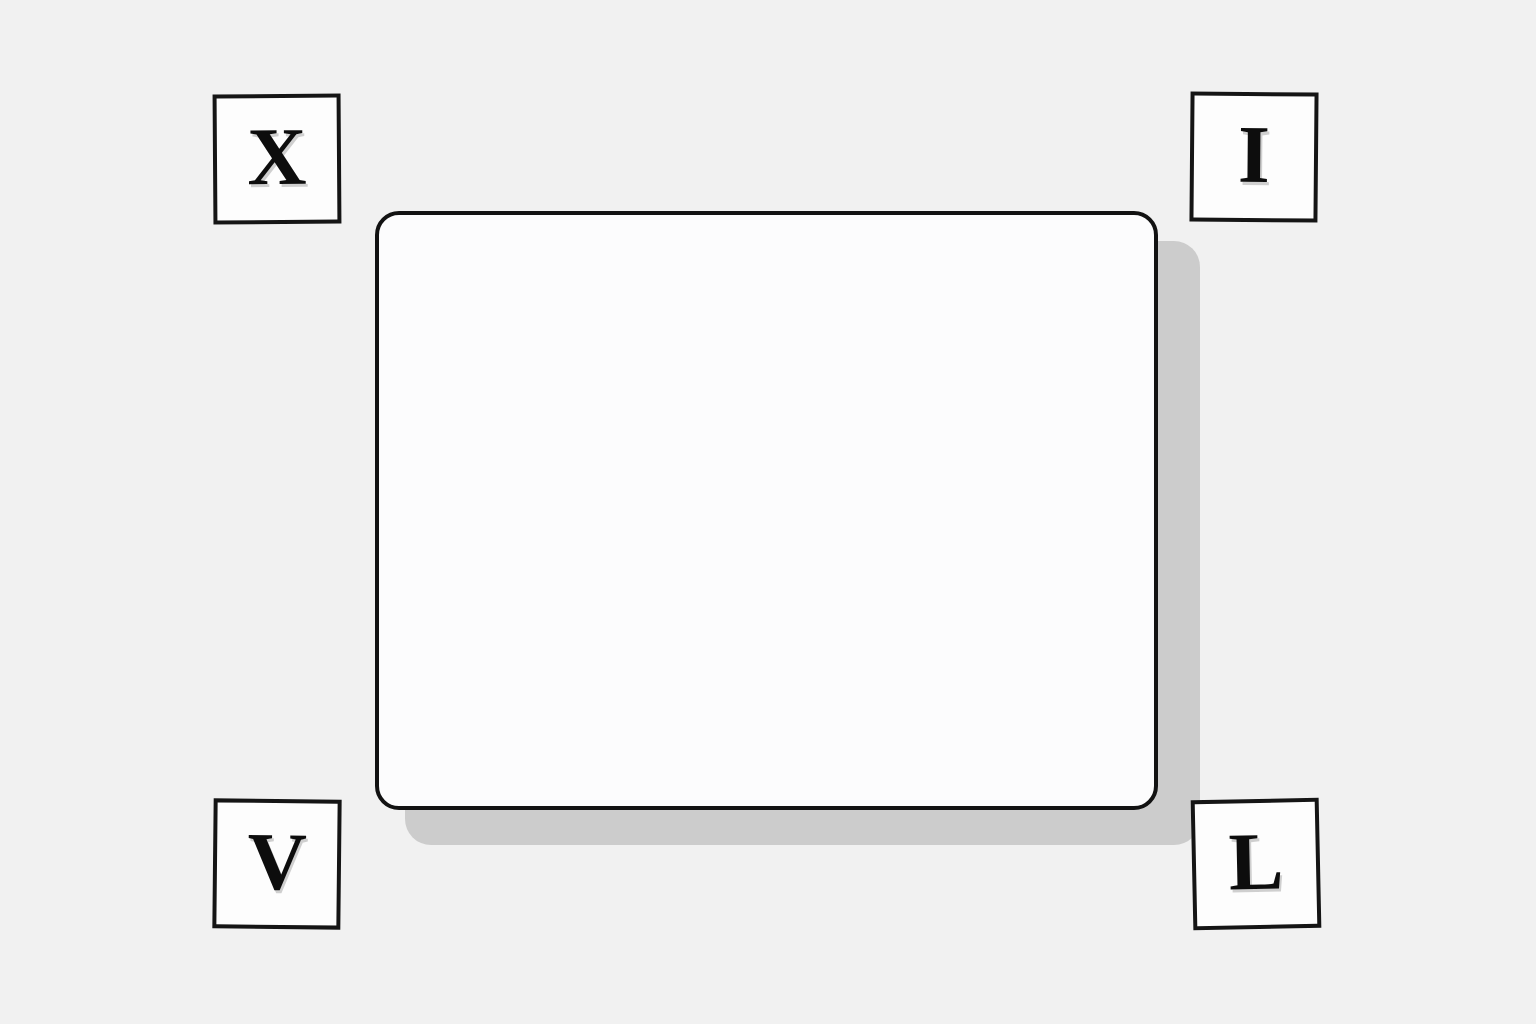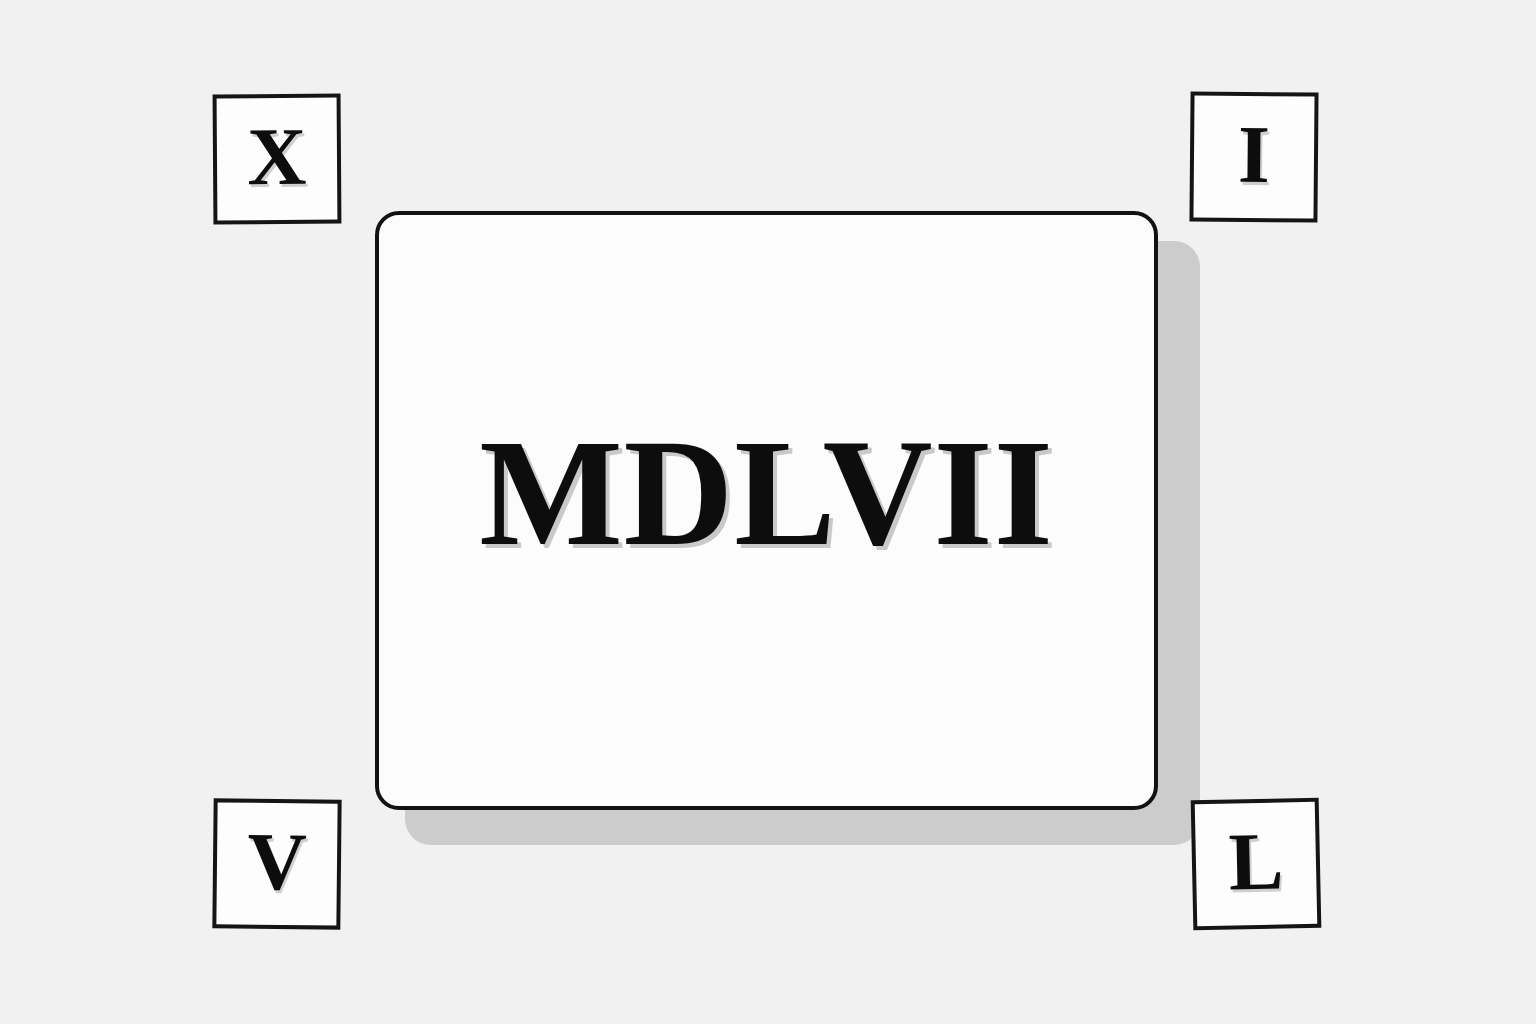--- a/index.html
+++ b/index.html
@@ -121,21 +121,20 @@
   }
 </style>
 </head>
 <body>
 
 <div id="stage">
 
   <div id="card-shadow"></div>
 
   <div id="main-card">
-    <div id="roman-numeral">MDLVII</div>
   </div>
 
   <div id="tile-top-left" class="corner-tile">
     <span class="tile-letter">X</span>
   </div>
 
   <div id="tile-top-right" class="corner-tile">
     <span class="tile-letter">I</span>
   </div>
 

